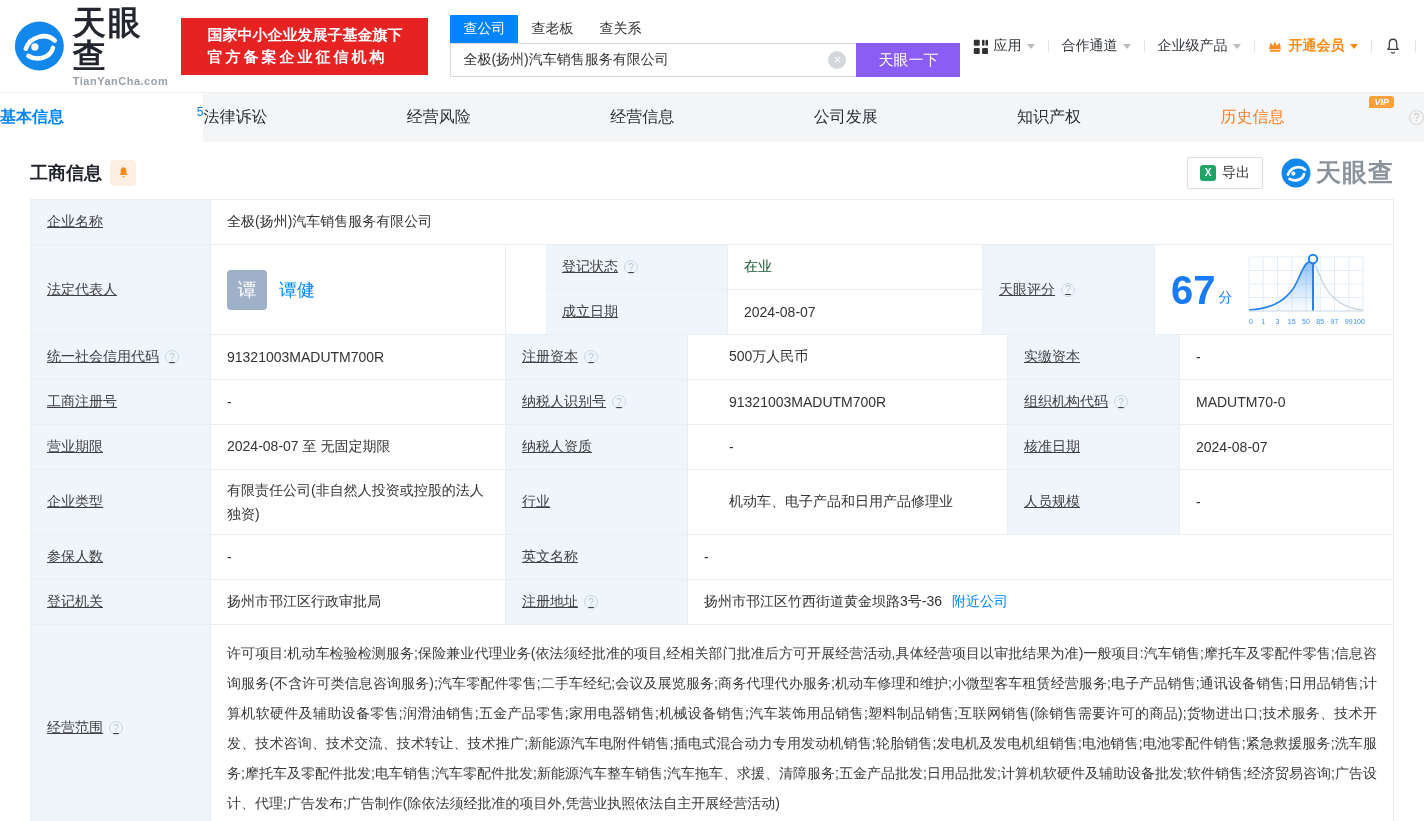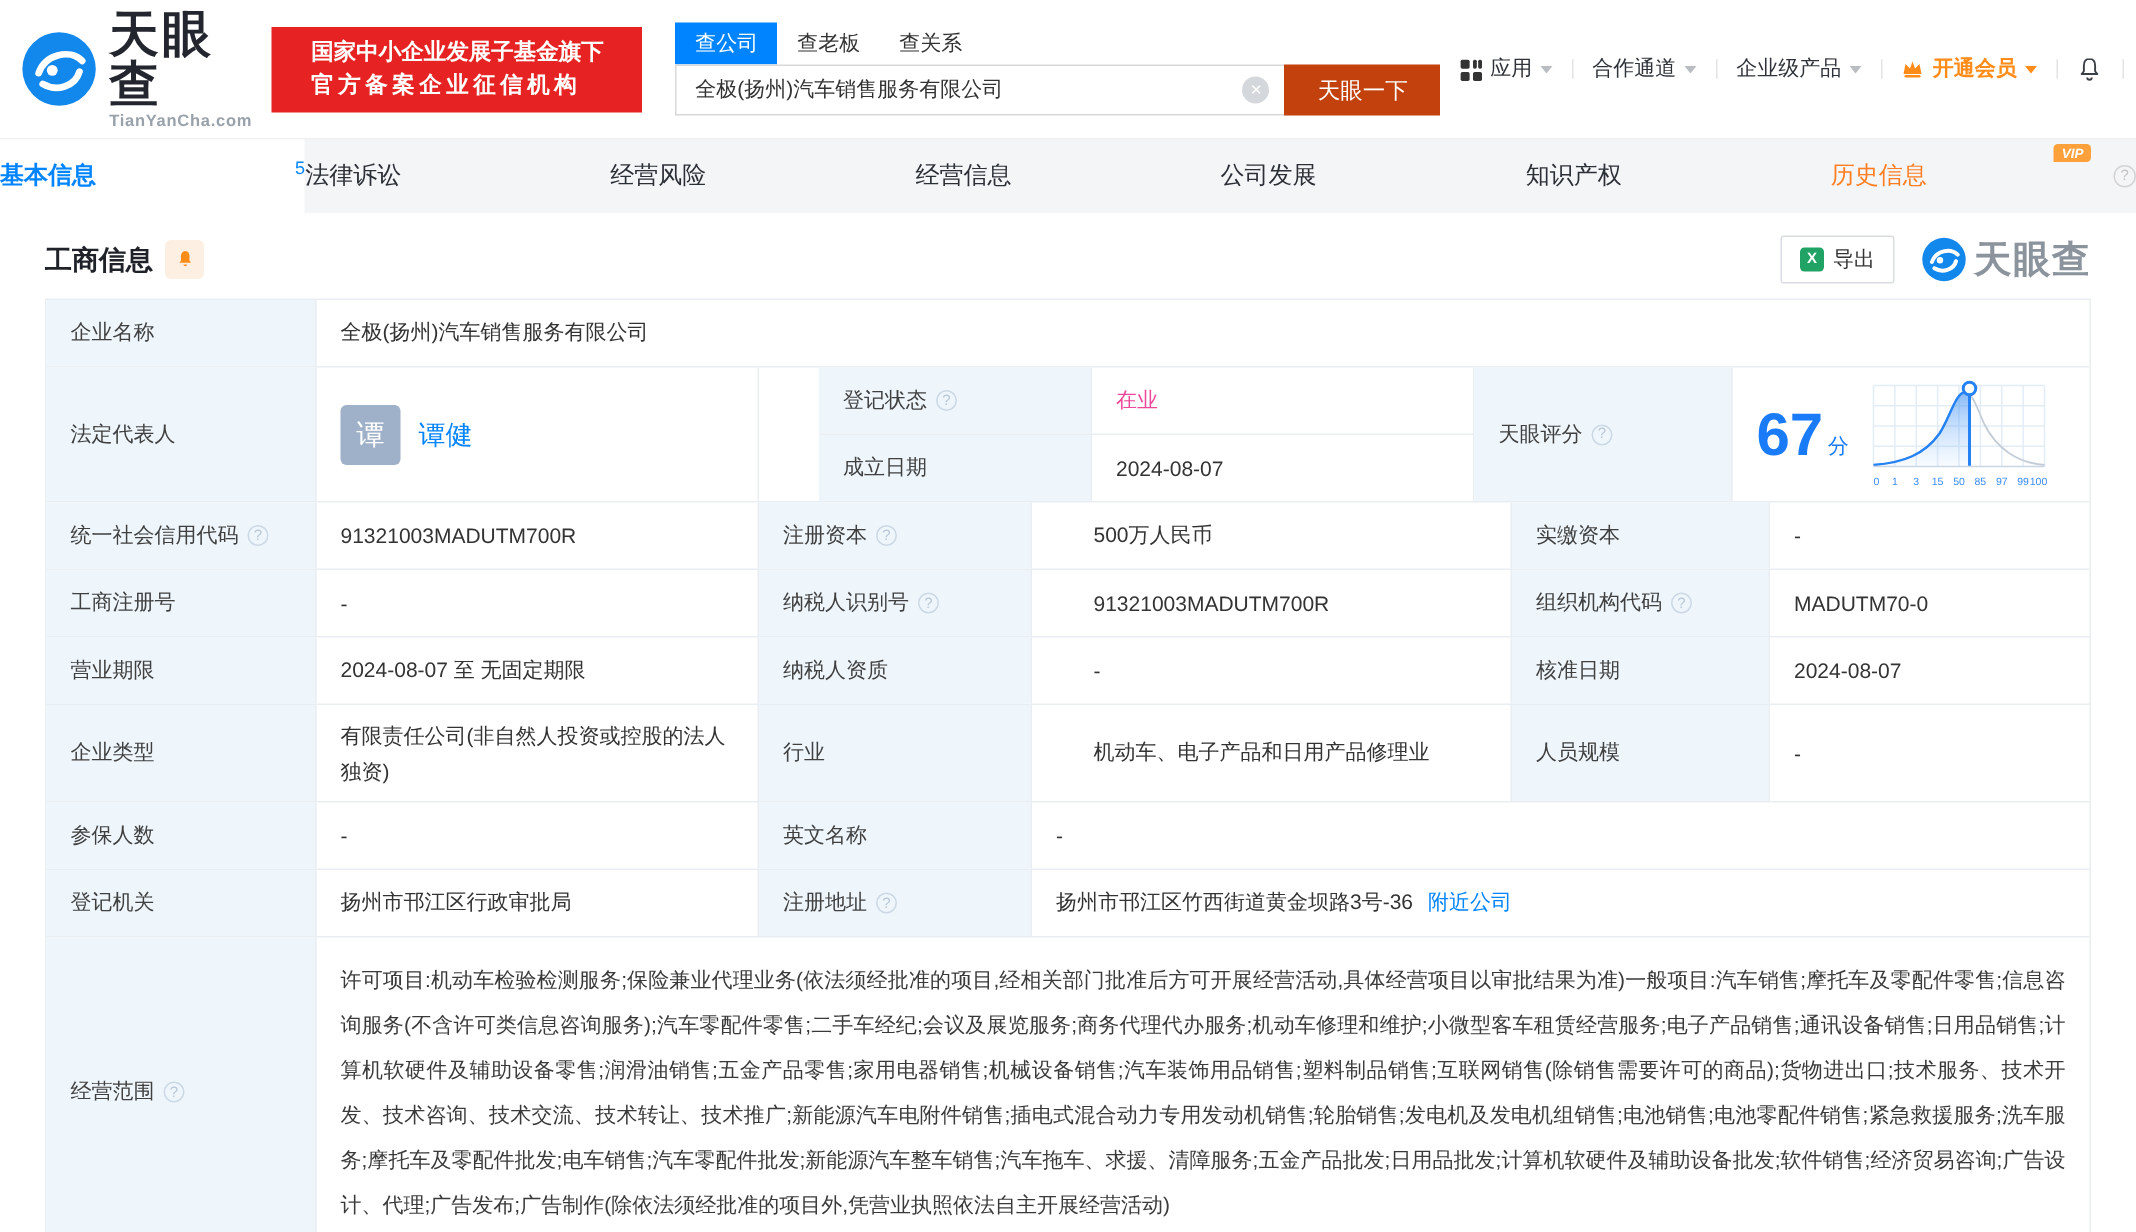--- a/index.html
+++ b/index.html
@@ -19,21 +19,21 @@
   .search { margin-left:22px; }
   .stabs { display:flex; font-size:14px; }
   .stab { padding:5px 13px; color:#333; cursor:pointer; }
   .stab.active { background:#0084ff; color:#fff; }
   .sbar { display:flex; }
   .sinput-wrap { position:relative; }
   .sinput { width:406px; height:34px; border:1px solid #d9d9d9; border-right:none;
             padding:0 34px 0 12px; font-size:14px; color:#333; outline:none; }
   .sclear { position:absolute; right:10px; top:8px; width:18px; height:18px; border-radius:50%;
             background:#d4d7db; color:#fff; font-size:13px; line-height:17px; text-align:center; cursor:pointer; }
-  .sbtn { width:104px; height:34px; background:#c2410c; color:#fff; border:none; font-size:15px; cursor:pointer; }
+  .sbtn { width:104px; height:34px; background:#8b5cf6; color:#fff; border:none; font-size:15px; cursor:pointer; }
 
   .nav { margin-left:auto; display:flex; align-items:center; font-size:14px; color:#2f3339; }
   .nav-item { display:flex; align-items:center; padding:0 13px; position:relative; cursor:pointer; white-space:nowrap; }
   .nav-item + .nav-item::before { content:""; position:absolute; left:0; top:50%; transform:translateY(-50%);
             width:1px; height:13px; background:#e3e3e3; }
   .caret { width:0; height:0; border-left:4px solid transparent; border-right:4px solid transparent;
            border-top:5px solid #b9bdc2; margin-left:6px; }
   .nav-vip { color:#ff8c19; font-weight:bold; }
   .nav-vip .caret { border-top-color:#ff8c19; }
   .icon-gap { margin-right:5px; display:flex; align-items:center; }
@@ -61,36 +61,36 @@
            font-weight:bold; display:flex; align-items:center; justify-content:center; margin-right:6px; }
   .wmark { display:flex; align-items:center; margin-left:18px; }
   .wmark-text { font-size:25px; font-weight:bold; color:#8b939c; margin-left:5px; letter-spacing:1px; }
 
   
   .table { margin:0 30px 8px; border:1px solid #e9eef3; font-size:14px; }
   .row { display:flex; border-top:1px solid #e9eef3; }
   .row:first-child { border-top:none; }
   .cell { display:flex; align-items:center; padding:8px 16px; min-height:44px; border-right:1px solid #e9eef3; }
   .row > .cell:last-child { border-right:none; }
-  .lbl { background:#eef6fc; color:#404040; flex:none; }
+  .lbl { background:#eef6fc; color:#404040; flex:none;text-decoration:underline; }
   .w-l1 { width:180px; } .w-v1 { width:295px; } .w-l2 { width:182px; } .w-v2 { width:295px;margin-left:25px; }
   .w-l3 { width:172px; } .w-v3 { flex:1; }
   .grow { flex:1; }
   .help { display:inline-flex; width:14px; height:14px; border:1px solid #ccd8e4; border-radius:50%;
           color:#b9c7d6; font-size:10px; align-items:center; justify-content:center; margin-left:6px;
           flex:none; cursor:pointer; }
   .mid { width:477px; display:flex; flex-direction:column; border-right:1px solid #e9eef3; flex:none;padding-left:40px; }
   .subrow { flex:1; display:flex; }
   .subrow + .subrow { border-top:1px solid #e9eef3; }
   .subrow .cell:last-child { border-right:none; }
   .avatar { width:40px; height:40px; border-radius:4px; background:#9fb0c9; color:#fff; font-size:19px;
             display:flex; align-items:center; justify-content:center; flex:none; }
   .link { color:#0084ff; text-decoration:none; cursor:pointer; }
   .name-link { margin-left:12px; font-size:18px; }
-  .status-open { color:#ec4899; cursor:pointer; }
+  .status-open { color:#14532d; cursor:pointer; }
   .wrap2 { line-height:24px; }
   .scope-cell { line-height:30px; padding:13px 16px; text-align:justify; color:#3a3a3a; }
   .score-cell { display:flex; align-items:center; padding:4px 8px 4px 16px; }
   .score-num { font-size:40px; font-weight:bold; color:#1a7bf8; line-height:1; }
   .score-unit { font-size:14px; color:#1a7bf8; margin:16px 0 0 3px; }
   .score-chart { margin-left:14px; }
 </style>
 </head>
 <body>
 

